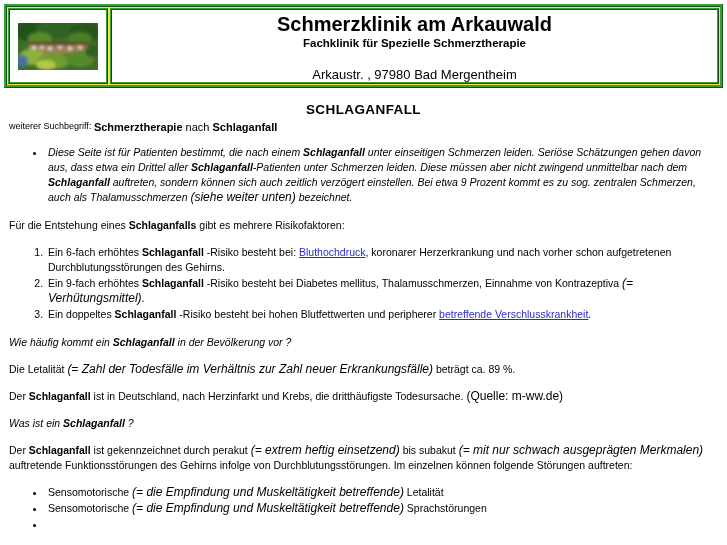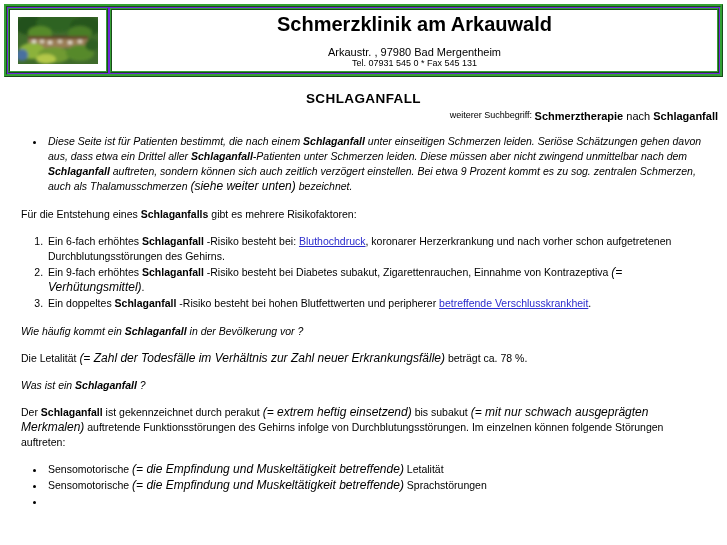--- a/index.html
+++ b/index.html
@@ -9,40 +9,40 @@
     font-size:10.5px;color:#000;line-height:15px;
   }
   .b{font-weight:bold;}
   .i{font-style:italic;}
   .sm{font-size:12px;}
   a{color:#2b2bcc;text-decoration:underline;cursor:pointer;}
 
   
   .header-table{
     display:flex;gap:2px;margin:4px 4px 0 4px;padding:1px;
-    border:3px ridge #35a035;background:#6d28d9;
+    border:3px ridge #35a035;background:#fde047;
   }
   .header-cell{border:2px ridge #35a035;background:#fff;}
   .photo-cell{
     width:92px;min-width:92px;display:flex;align-items:center;justify-content:center;
     padding:3px 2px;
   }
   .text-cell{flex:1;text-align:center;padding:3px 4px 2px 4px;}
   .clinic-name{font-size:20px;font-weight:bold;line-height:23px;}
   .clinic-subtitle{font-size:11.5px;font-weight:bold;line-height:13px;margin-top:1px;}
-  .clinic-address{font-size:11px;line-height:11px;margin-top:11px;}
+  .clinic-address{font-size:13px;line-height:11px;margin-top:19px;}
   .clinic-phone{font-size:9px;line-height:11px;}
 
   
   .article{padding:0 9px;}
   .page-title{font-size:13.5px;font-weight:bold;text-align:center;letter-spacing:.4px;margin:14px 0 0;}
-  .searchline{text-align:right;margin-top:3px;font-size:11px;line-height:13px;}
+  .searchline{text-align:left;margin-top:3px;font-size:11px;line-height:13px;}
   .searchline .prefix{font-size:9px;vertical-align:2px;}
 
-  .article p{margin:12px 12px;}
+  .article p{margin:12px 0;}
   .article p.tight{margin-top:3px;margin-bottom:0;}
   .article ul,.article ol{margin:11px 0;padding-left:37px;}
   .article li{margin:0;padding:0 0 1px 2px;}
   .article ul{list-style-type:disc;}
 </style>
 </head>
 <body>
 
 <div class="header-table">
   <div class="header-cell photo-cell">
@@ -71,42 +71,43 @@
         <ellipse cx="36" cy="38" rx="16" ry="8" fill="#6f9a30"></ellipse>
         <ellipse cx="62" cy="36" rx="14" ry="8" fill="#57892c"></ellipse>
         <ellipse cx="28" cy="42" rx="10" ry="5" fill="#b4c84a"></ellipse>
         <ellipse cx="4" cy="38" rx="6" ry="6" fill="#4a6fa0"></ellipse>
         <ellipse cx="74" cy="28" rx="7" ry="6" fill="#2e5e22"></ellipse>
       </g>
     </svg>
   </div>
   <div class="header-cell text-cell">
     <div class="clinic-name">Schmerzklinik am Arkauwald</div>
+    <div class="clinic-subtitle">Fachklinik für Spezielle Schmerztherapie</div>
     <div class="clinic-address">Arkaustr. ,  97980 Bad Mergentheim</div>
-    <div class="clinic-phone">Tel. 07931 545 0 * Fax 545 131</div>
   </div>
 </div>
 
 <div class="article">
   <div class="page-title">SCHLAGANFALL</div>
   <div class="searchline">
     <span class="prefix">weiterer Suchbegriff: </span><span class="b">Schmerztherapie</span><span> nach </span><span class="b">Schlaganfall</span>
   </div>
   <div id="blocks-root">
       <ul class="i">
         <li><span>Diese Seite ist für Patienten bestimmt, die nach einem </span><span class="b">Schlaganfall</span><span> unter einseitigen Schmerzen leiden. Seriöse Schätzungen gehen davon aus, dass etwa ein Drittel aller </span><span class="b">Schlaganfall</span><span>-Patienten unter Schmerzen leiden. Diese müssen aber nicht zwingend unmittelbar nach dem </span><span class="b">Schlaganfall</span><span> auftreten, sondern können sich auch zeitlich verzögert einstellen. Bei etwa 9 Prozent kommt es zu sog. zentralen Schmerzen, auch als Thalamusschmerzen </span><span class="sm">(siehe weiter unten)</span><span> bezeichnet.</span></li>
       </ul>
       <p><span>Für die Entstehung eines </span><span class="b">Schlaganfalls</span><span> gibt es mehrere Risikofaktoren:</span></p>
       <ol>
         <li><span>Ein 6-fach erhöhtes </span><span class="b">Schlaganfall</span><span> -Risiko besteht bei: </span><a href="#">Bluthochdruck</a><span>, koronarer Herzerkrankung und nach vorher schon aufgetretenen Durchblutungsstörungen des Gehirns.</span></li>
-        <li><span>Ein 9-fach erhöhtes </span><span class="b">Schlaganfall</span><span> -Risiko besteht bei Diabetes subakut, Zigarettenrauchen, Einnahme von Kontrazeptiva </span><span class="i sm">(= Verhütungsmittel)</span><span>.</span></li>
+        <li><span>Ein 9-fach erhöhtes </span><span class="b">Schlaganfall</span><span> -Risiko besteht bei Diabetes mellitus, Thalamusschmerzen, Einnahme von Kontrazeptiva </span><span class="i sm">(= Verhütungsmittel)</span><span>.</span></li>
         <li><span>Ein doppeltes </span><span class="b">Schlaganfall</span><span> -Risiko besteht bei hohen Blutfettwerten und peripherer </span><a href="#">betreffende Verschlusskrankheit</a><span>.</span></li>
       </ol>
       <p class="i"><span>Wie häufig kommt ein </span><span class="b">Schlaganfall</span><span> in der Bevölkerung vor ?</span></p>
-      <p class="tight"><span>Die Letalität </span><span class="i sm">(= Zahl der Todesfälle im Verhältnis zur Zahl neuer Erkrankungsfälle)</span><span> beträgt ca. 78 %.</span></p>
+      <p class="tight"><span>Die Letalität </span><span class="i sm">(= Zahl der Todesfälle im Verhältnis zur Zahl neuer Erkrankungsfälle)</span><span> beträgt ca. 89 %.</span></p>
+      <p><span>Der </span><span class="b">Schlaganfall</span><span> ist in Deutschland, nach Herzinfarkt und Krebs, die dritthäufigste Todesursache. </span><span class="sm">(Quelle: m-ww.de)</span></p>
       <p class="i"><span>Was ist ein </span><span class="b">Schlaganfall</span><span> ?</span></p>
       <p><span>Der </span><span class="b">Schlaganfall</span><span> ist gekennzeichnet durch perakut </span><span class="i sm">(= extrem heftig einsetzend)</span><span> bis subakut </span><span class="i sm">(= mit nur schwach ausgeprägten Merkmalen)</span><span> auftretende Funktionsstörungen des Gehirns infolge von Durchblutungsstörungen. Im einzelnen können folgende Störungen auftreten:</span></p>
       <ul>
         <li><span>Sensomotorische </span><span class="i sm">(= die Empfindung und Muskeltätigkeit betreffende)</span><span> Letalität</span></li>
         <li><span>Sensomotorische </span><span class="i sm">(= die Empfindung und Muskeltätigkeit betreffende)</span><span> Sprachstörungen</span></li>
         <li></li>
       </ul>
     </div>
 </div>
 

